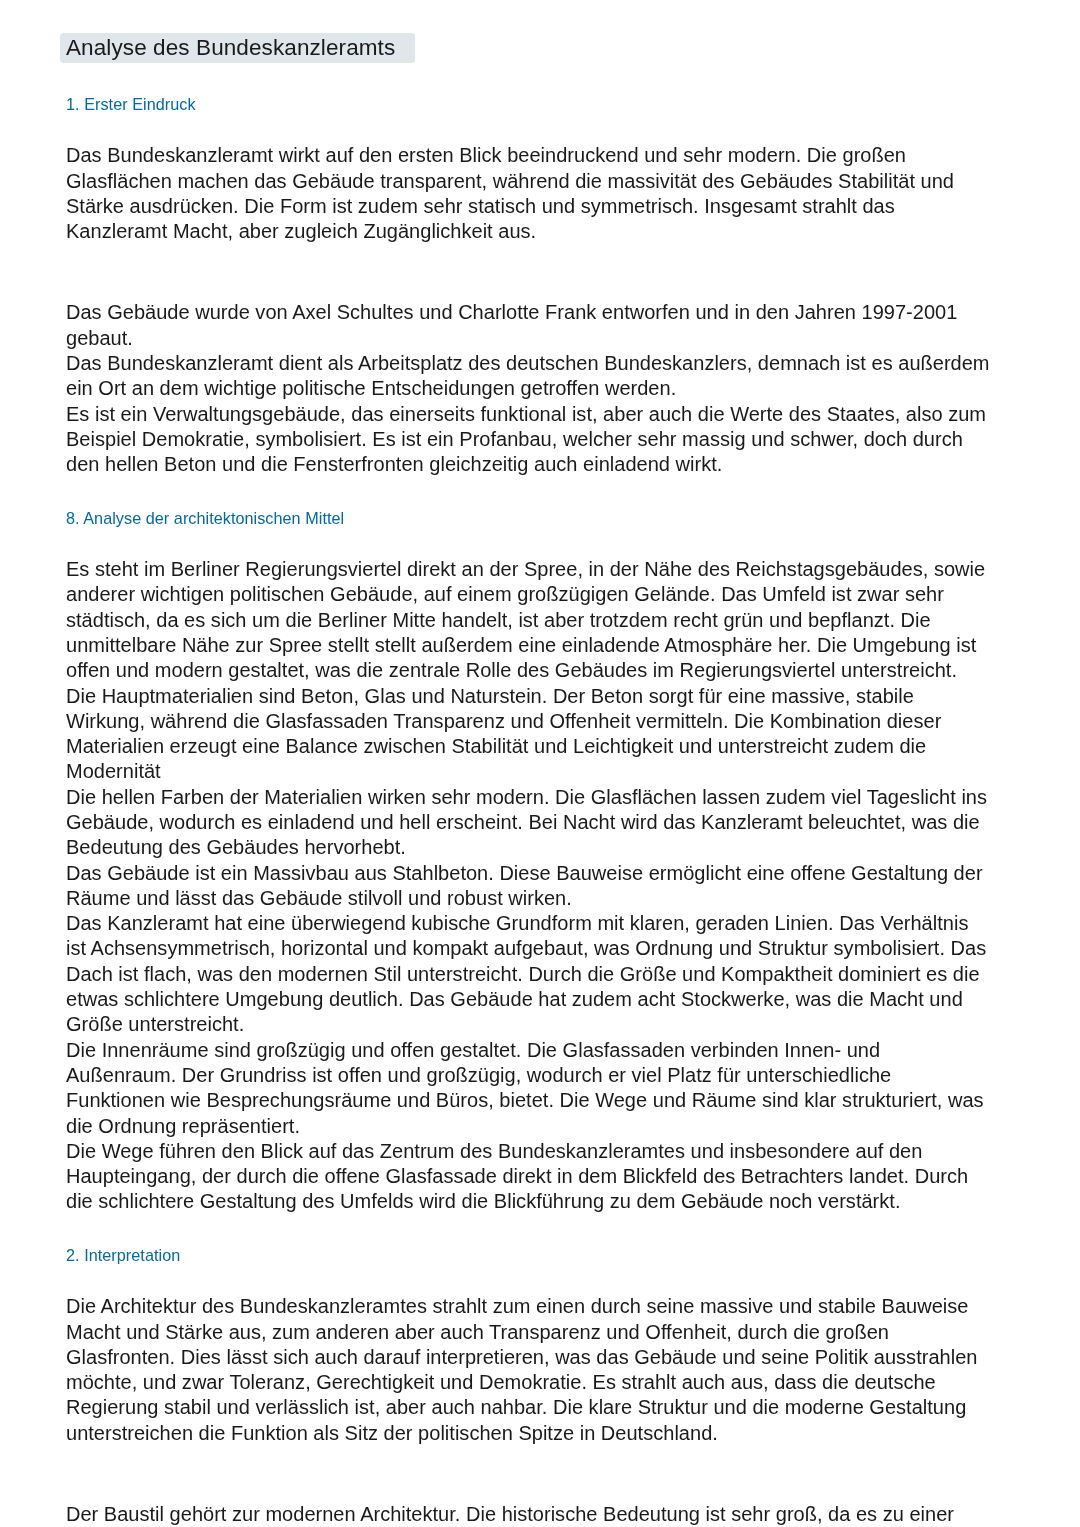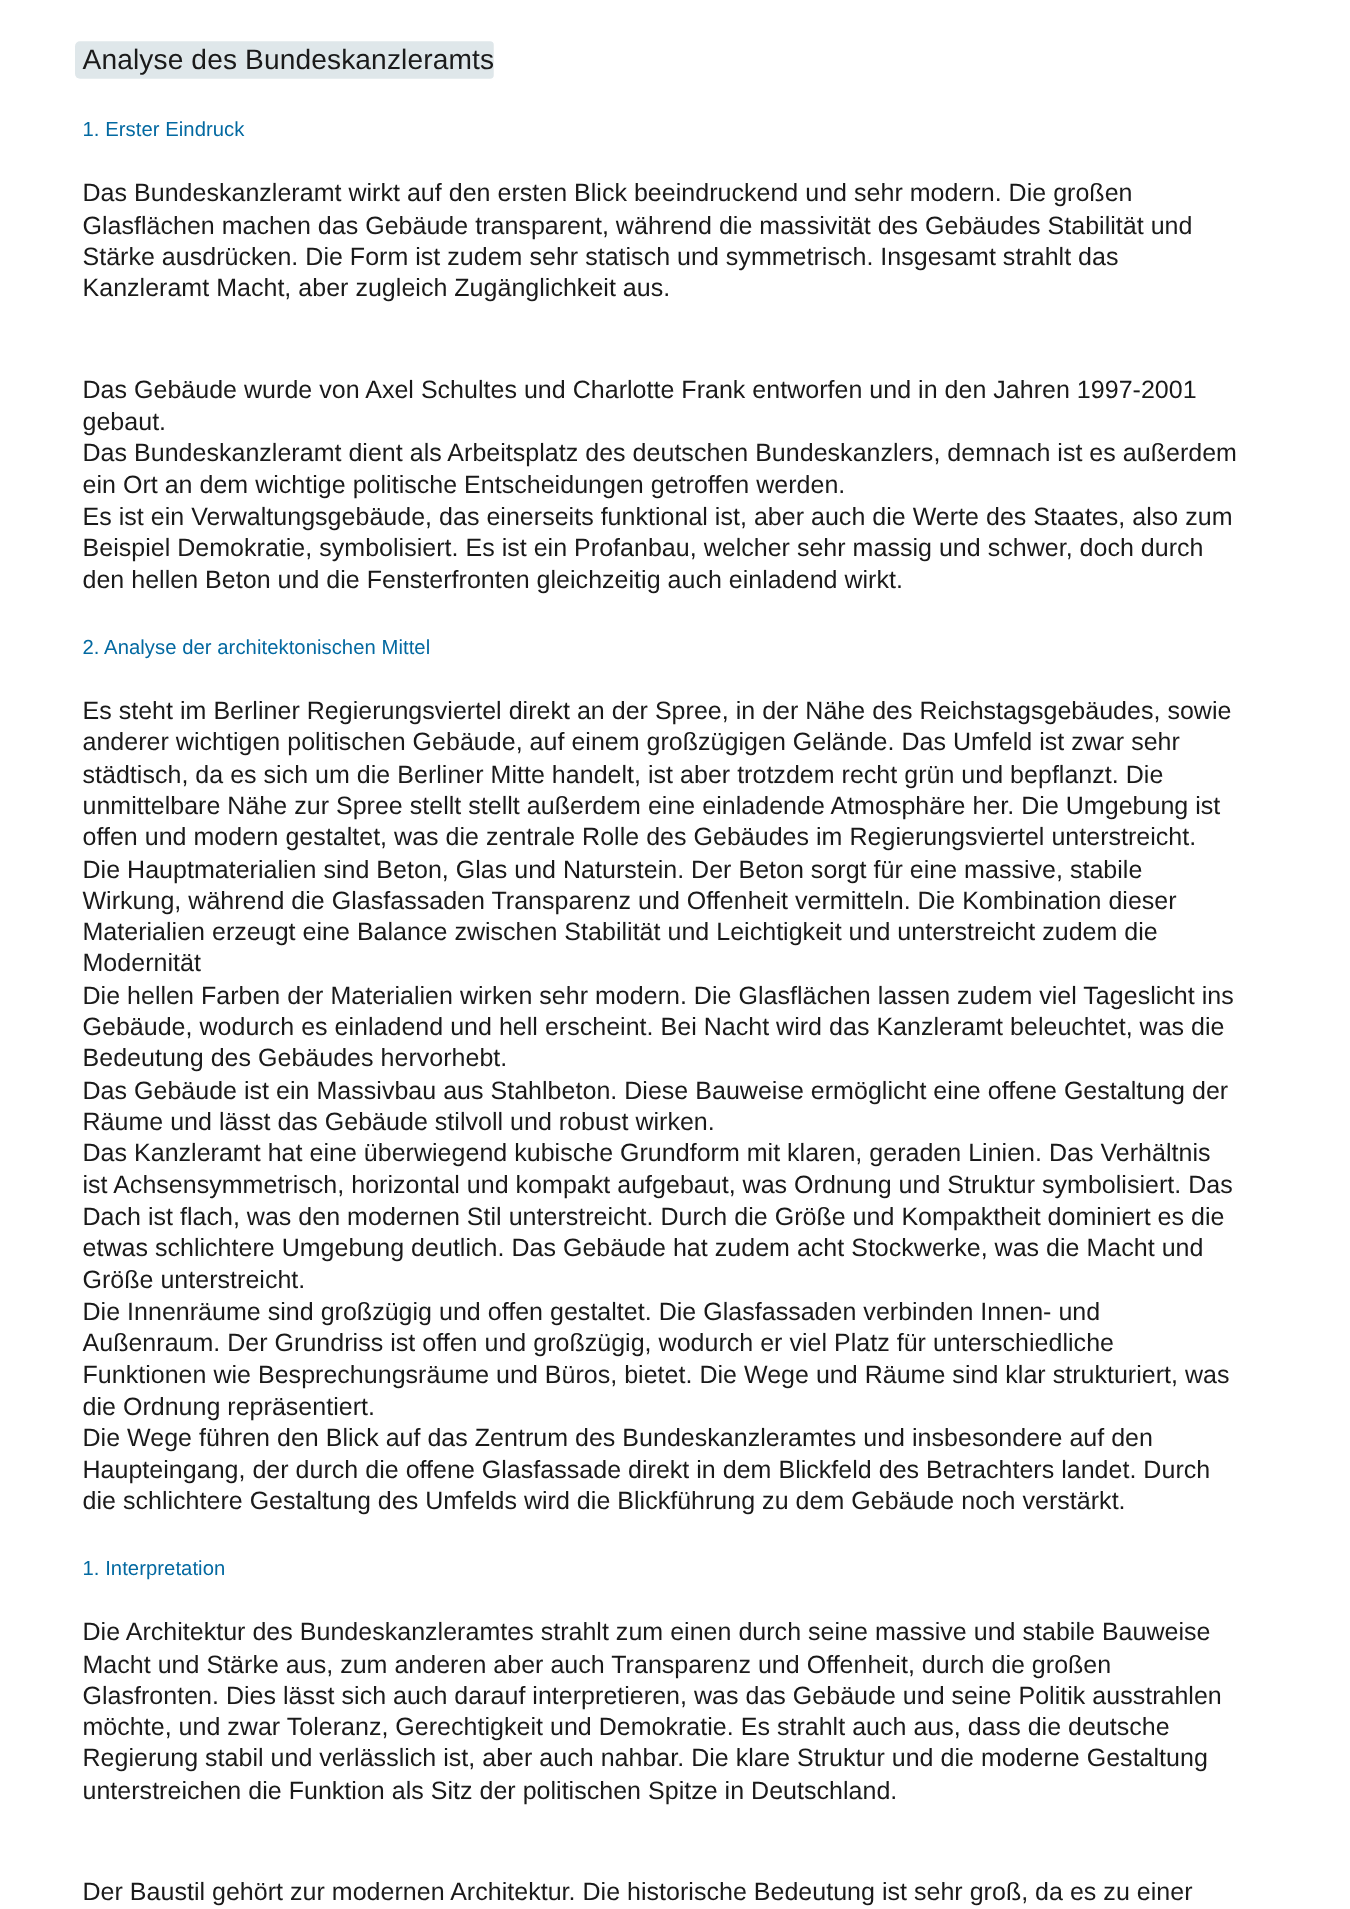--- a/index.html
+++ b/index.html
@@ -29,21 +29,21 @@
     font-weight: 400;
     line-height: 1.28;
     margin: 0 0 0 0;
     letter-spacing: 0.1px;
     color: #1a1a1a;
     display: block;
   }
   .doc-title .hl {
     background: #dfe7ea;
     border-radius: 4px 3px 3px 4px;
-    padding: 2px 0 3px 6px;
+    padding: 2px 20px 3px 6px;
     margin-left: -6px;
     box-decoration-break: clone;
     -webkit-box-decoration-break: clone;
   }
   .section {
     display: block;
   }
   .heading {
     font-size: 16.2px;
     font-weight: 400;
@@ -86,35 +86,35 @@
   <div class="section">
     <div class="sp-head-body"></div>
     <p class="para">Das Gebäude wurde von Axel Schultes und Charlotte Frank entworfen und in den Jahren 1997-2001 gebaut.
 Das Bundeskanzleramt dient als Arbeitsplatz des deutschen Bundeskanzlers, demnach ist es außerdem ein Ort an dem wichtige politische Entscheidungen getroffen werden.
 Es ist ein Verwaltungsgebäude, das einerseits funktional ist, aber auch die Werte des Staates, also zum Beispiel Demokratie, symbolisiert. Es ist ein Profanbau, welcher sehr massig und schwer, doch durch den hellen Beton und die Fensterfronten gleichzeitig auch einladend wirkt.</p>
   </div>
 
   <div class="sp-body-head"></div>
 
   <div class="section">
-    <p class="heading">2. Analyse der architektonischen Mittel</p>
+    <p class="heading">8. Analyse der architektonischen Mittel</p>
     <div class="sp-head-body"></div>
     <p class="para">Es steht im Berliner Regierungsviertel direkt an der Spree, in der Nähe des Reichstagsgebäudes, sowie anderer wichtigen politischen Gebäude, auf einem großzügigen Gelände. Das Umfeld ist zwar sehr städtisch, da es sich um die Berliner Mitte handelt, ist aber trotzdem recht grün und bepflanzt. Die unmittelbare Nähe zur Spree stellt stellt außerdem eine einladende Atmosphäre her. Die Umgebung ist offen und modern gestaltet, was die zentrale Rolle des Gebäudes im Regierungsviertel unterstreicht.
 Die Hauptmaterialien sind Beton, Glas und Naturstein. Der Beton sorgt für eine massive, stabile Wirkung, während die Glasfassaden Transparenz und Offenheit vermitteln. Die Kombination dieser Materialien erzeugt eine Balance zwischen Stabilität und Leichtigkeit und unterstreicht zudem die Modernität
 Die hellen Farben der Materialien wirken sehr modern. Die Glasflächen lassen zudem viel Tageslicht ins Gebäude, wodurch es einladend und hell erscheint. Bei Nacht wird das Kanzleramt beleuchtet, was die Bedeutung des Gebäudes hervorhebt.
 Das Gebäude ist ein Massivbau aus Stahlbeton. Diese Bauweise ermöglicht eine offene Gestaltung der Räume und lässt das Gebäude stilvoll und robust wirken.
 Das Kanzleramt hat eine überwiegend kubische Grundform mit klaren, geraden Linien. Das Verhältnis ist Achsensymmetrisch, horizontal und kompakt aufgebaut, was Ordnung und Struktur symbolisiert. Das Dach ist flach, was den modernen Stil unterstreicht. Durch die Größe und Kompaktheit dominiert es die etwas schlichtere Umgebung deutlich. Das Gebäude hat zudem acht Stockwerke, was die Macht und Größe unterstreicht.
 Die Innenräume sind großzügig und offen gestaltet. Die Glasfassaden verbinden Innen- und Außenraum. Der Grundriss ist offen und großzügig, wodurch er viel Platz für unterschiedliche Funktionen wie Besprechungsräume und Büros, bietet. Die Wege und Räume sind klar strukturiert, was die Ordnung repräsentiert.
 Die Wege führen den Blick auf das Zentrum des Bundeskanzleramtes und insbesondere auf den Haupteingang, der durch die offene Glasfassade direkt in dem Blickfeld des Betrachters landet. Durch die schlichtere Gestaltung des Umfelds wird die Blickführung zu dem Gebäude noch verstärkt.</p>
   </div>
 
   <div class="sp-body-head"></div>
 
   <div class="section">
-    <p class="heading">1. Interpretation</p>
+    <p class="heading">2. Interpretation</p>
     <div class="sp-head-body"></div>
     <p class="para">Die Architektur des Bundeskanzleramtes strahlt zum einen durch seine massive und stabile Bauweise Macht und Stärke aus, zum anderen aber auch Transparenz und Offenheit, durch die großen Glasfronten. Dies lässt sich auch darauf interpretieren, was das Gebäude und seine Politik ausstrahlen möchte, und zwar Toleranz, Gerechtigkeit und Demokratie. Es strahlt auch aus, dass die deutsche Regierung stabil und verlässlich ist, aber auch nahbar. Die klare Struktur und die moderne Gestaltung unterstreichen die Funktion als Sitz der politischen Spitze in Deutschland.</p>
   </div>
 
   <div class="sp-body-head"></div>
 
   <div class="section">
     <div class="sp-head-body"></div>
     <p class="para">Der Baustil gehört zur modernen Architektur. Die historische Bedeutung ist sehr groß, da es zu einer Zeit gebaut wurde, in der die Hauptstadt Berlin doch der Wiedervereinigung Deutschlands  zum politischen Zentrum wurde.
 Diese Zeit symbolisiert also auch einen politischen Neuanfang.</p>

